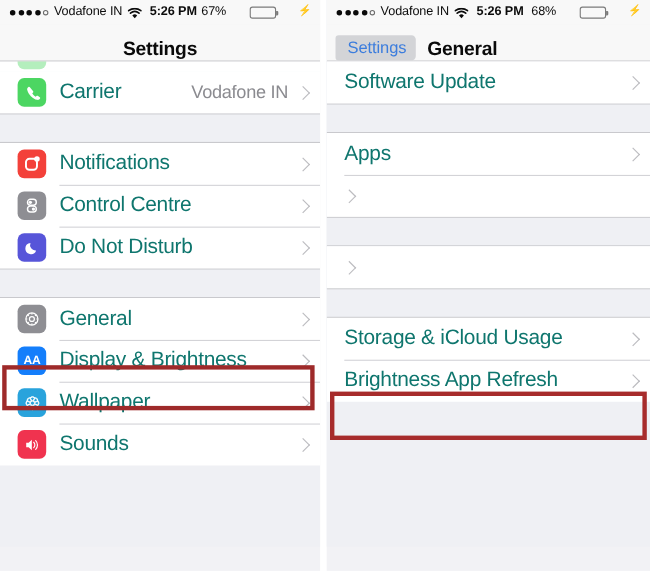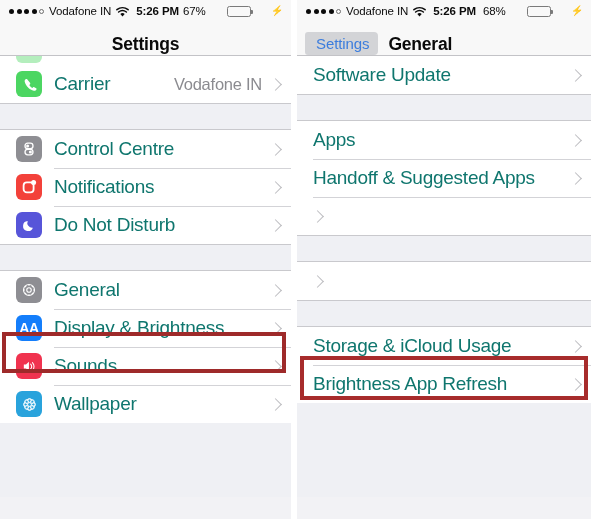--- a/index.html
+++ b/index.html
@@ -221,21 +221,21 @@
 
   
   .ic-phone  { background: #4cd662; }
   .ic-notif  { background: #f3413a; }
   .ic-cc     { background: #8e8e93; }
   .ic-dnd    { background: #5755d9; }
   .ic-gear   { background: #8e8e93; }
   .ic-disp   { background: #147efb; }
   .ic-wall   { background: #29a3dc; }
   .ic-snd    { background: #f0334f; }
-  .glyph-aa { font-size: 14px; font-weight: 700; color: #fff; letter-spacing: -0.3px; }
+  .glyph-aa { font-size: 11px; font-weight: 700; color: #fff; letter-spacing: -0.3px; }
 
   svg.gsvg { display: block; }
 </style>
 </head>
 <body>
 
 <div id="screen">
 
   <div class="panel panel-left">
 
@@ -287,39 +287,39 @@
           <span class="row-label">Carrier</span>
           <span class="row-value">Vodafone IN</span>
           <span class="chev"></span>
         </div>
       </div>
 
       <div class="gap" style="height:27px"></div>
 
       <div class="group">
         <div class="row">
+          <span class="row-icon ic-notif">
+            <svg class="gsvg" width="16" height="16" viewBox="0 0 16 16">
+              <rect x="2.6" y="3.4" width="10" height="10" rx="3.2" fill="none" stroke="#fff" stroke-width="1.8"></rect>
+              <circle cx="12.6" cy="3.6" r="2.5" fill="#fff"></circle>
+            </svg>
+          </span>
+          <span class="row-label">Notifications</span>
+          <span class="chev"></span>
+        </div>
+        <div class="row">
           <span class="row-icon ic-cc">
             <svg class="gsvg" width="16" height="16" viewBox="0 0 16 16">
               <rect x="4" y="2.2" width="8" height="5.4" rx="2.7" fill="none" stroke="#fff" stroke-width="1.3"></rect>
               <circle cx="6.6" cy="4.9" r="1.5" fill="#fff"></circle>
               <rect x="4" y="8.4" width="8" height="5.4" rx="2.7" fill="none" stroke="#fff" stroke-width="1.3"></rect>
               <circle cx="9.4" cy="11.1" r="1.5" fill="#fff"></circle>
             </svg>
           </span>
           <span class="row-label">Control Centre</span>
-          <span class="chev"></span>
-        </div>
-        <div class="row">
-          <span class="row-icon ic-notif">
-            <svg class="gsvg" width="16" height="16" viewBox="0 0 16 16">
-              <rect x="2.6" y="3.4" width="10" height="10" rx="3.2" fill="none" stroke="#fff" stroke-width="1.8"></rect>
-              <circle cx="12.6" cy="3.6" r="2.5" fill="#fff"></circle>
-            </svg>
-          </span>
-          <span class="row-label">Notifications</span>
           <span class="chev"></span>
         </div>
         <div class="row">
           <span class="row-icon ic-dnd">
             <svg class="gsvg" width="15" height="15" viewBox="0 0 16 16">
               <path d="M11.6 10.3A5.2 5.2 0 0 1 6.1 3.1a5.4 5.4 0 1 0 5.5 7.2z" fill="#fff"></path>
             </svg>
           </span>
           <span class="row-label">Do Not Disturb</span>
           <span class="chev"></span>
@@ -340,33 +340,20 @@
             </svg>
           </span>
           <span class="row-label">General</span>
           <span class="chev"></span>
         </div>
         <div class="row">
           <span class="row-icon ic-disp">
             <span class="glyph-aa">AA</span>
           </span>
           <span class="row-label">Display &amp; Brightness</span>
-          <span class="chev"></span>
-        </div>
-        <div class="row">
-          <span class="row-icon ic-snd">
-            <svg class="gsvg" width="17" height="17" viewBox="0 0 18 18">
-              <path d="M3 6.8h2.3L8.4 4v10L5.3 11.2H3z" fill="#fff"></path>
-              <g fill="none" stroke="#fff" stroke-width="1.1" stroke-linecap="round">
-                <path d="M10.2 6.4a3.6 3.6 0 0 1 0 5.2"></path>
-                <path d="M12.1 4.8a6 6 0 0 1 0 8.4"></path>
-              </g>
-            </svg>
-          </span>
-          <span class="row-label">Sounds</span>
           <span class="chev"></span>
         </div>
         <div class="row">
           <span class="row-icon ic-wall">
             <svg class="gsvg" width="17" height="17" viewBox="0 0 20 20">
               <g fill="none" stroke="#fff" stroke-width="1">
                 <circle cx="10" cy="10" r="6.4"></circle>
                 <circle cx="10" cy="10" r="2.2"></circle>
                 <circle cx="10" cy="5.2" r="2.2"></circle>
                 <circle cx="10" cy="14.8" r="2.2"></circle>
@@ -375,20 +362,33 @@
                 <circle cx="6.6" cy="6.6" r="2.2"></circle>
                 <circle cx="13.4" cy="13.4" r="2.2"></circle>
                 <circle cx="13.4" cy="6.6" r="2.2"></circle>
                 <circle cx="6.6" cy="13.4" r="2.2"></circle>
               </g>
             </svg>
           </span>
           <span class="row-label">Wallpaper</span>
           <span class="chev"></span>
         </div>
+        <div class="row">
+          <span class="row-icon ic-snd">
+            <svg class="gsvg" width="17" height="17" viewBox="0 0 18 18">
+              <path d="M3 6.8h2.3L8.4 4v10L5.3 11.2H3z" fill="#fff"></path>
+              <g fill="none" stroke="#fff" stroke-width="1.1" stroke-linecap="round">
+                <path d="M10.2 6.4a3.6 3.6 0 0 1 0 5.2"></path>
+                <path d="M12.1 4.8a6 6 0 0 1 0 8.4"></path>
+              </g>
+            </svg>
+          </span>
+          <span class="row-label">Sounds</span>
+          <span class="chev"></span>
+        </div>
       </div>
 
     </div>
 
     <div class="hl" style="left:2px; top:332px; width:284px; height:41px;"></div>
   </div>
 
   <div class="panel-gap"></div>
 
   <div class="panel panel-right">
@@ -438,24 +438,20 @@
       </div>
 
       <div class="gap" style="height:27px"></div>
 
       <div class="group">
         <div class="row no-icon">
           <span class="row-label">Apps</span>
           <span class="chev"></span>
         </div>
         <div class="row no-icon">
-          <span class="row-label">Handoff &amp; Suggested Apps</span>
-          <span class="chev"></span>
-        </div>
-        <div class="row no-icon">
           <span class="chev"></span>
         </div>
       </div>
 
       <div class="gap" style="height:27px"></div>
 
       <div class="group">
         <div class="row no-icon">
           <span class="chev"></span>
         </div>

